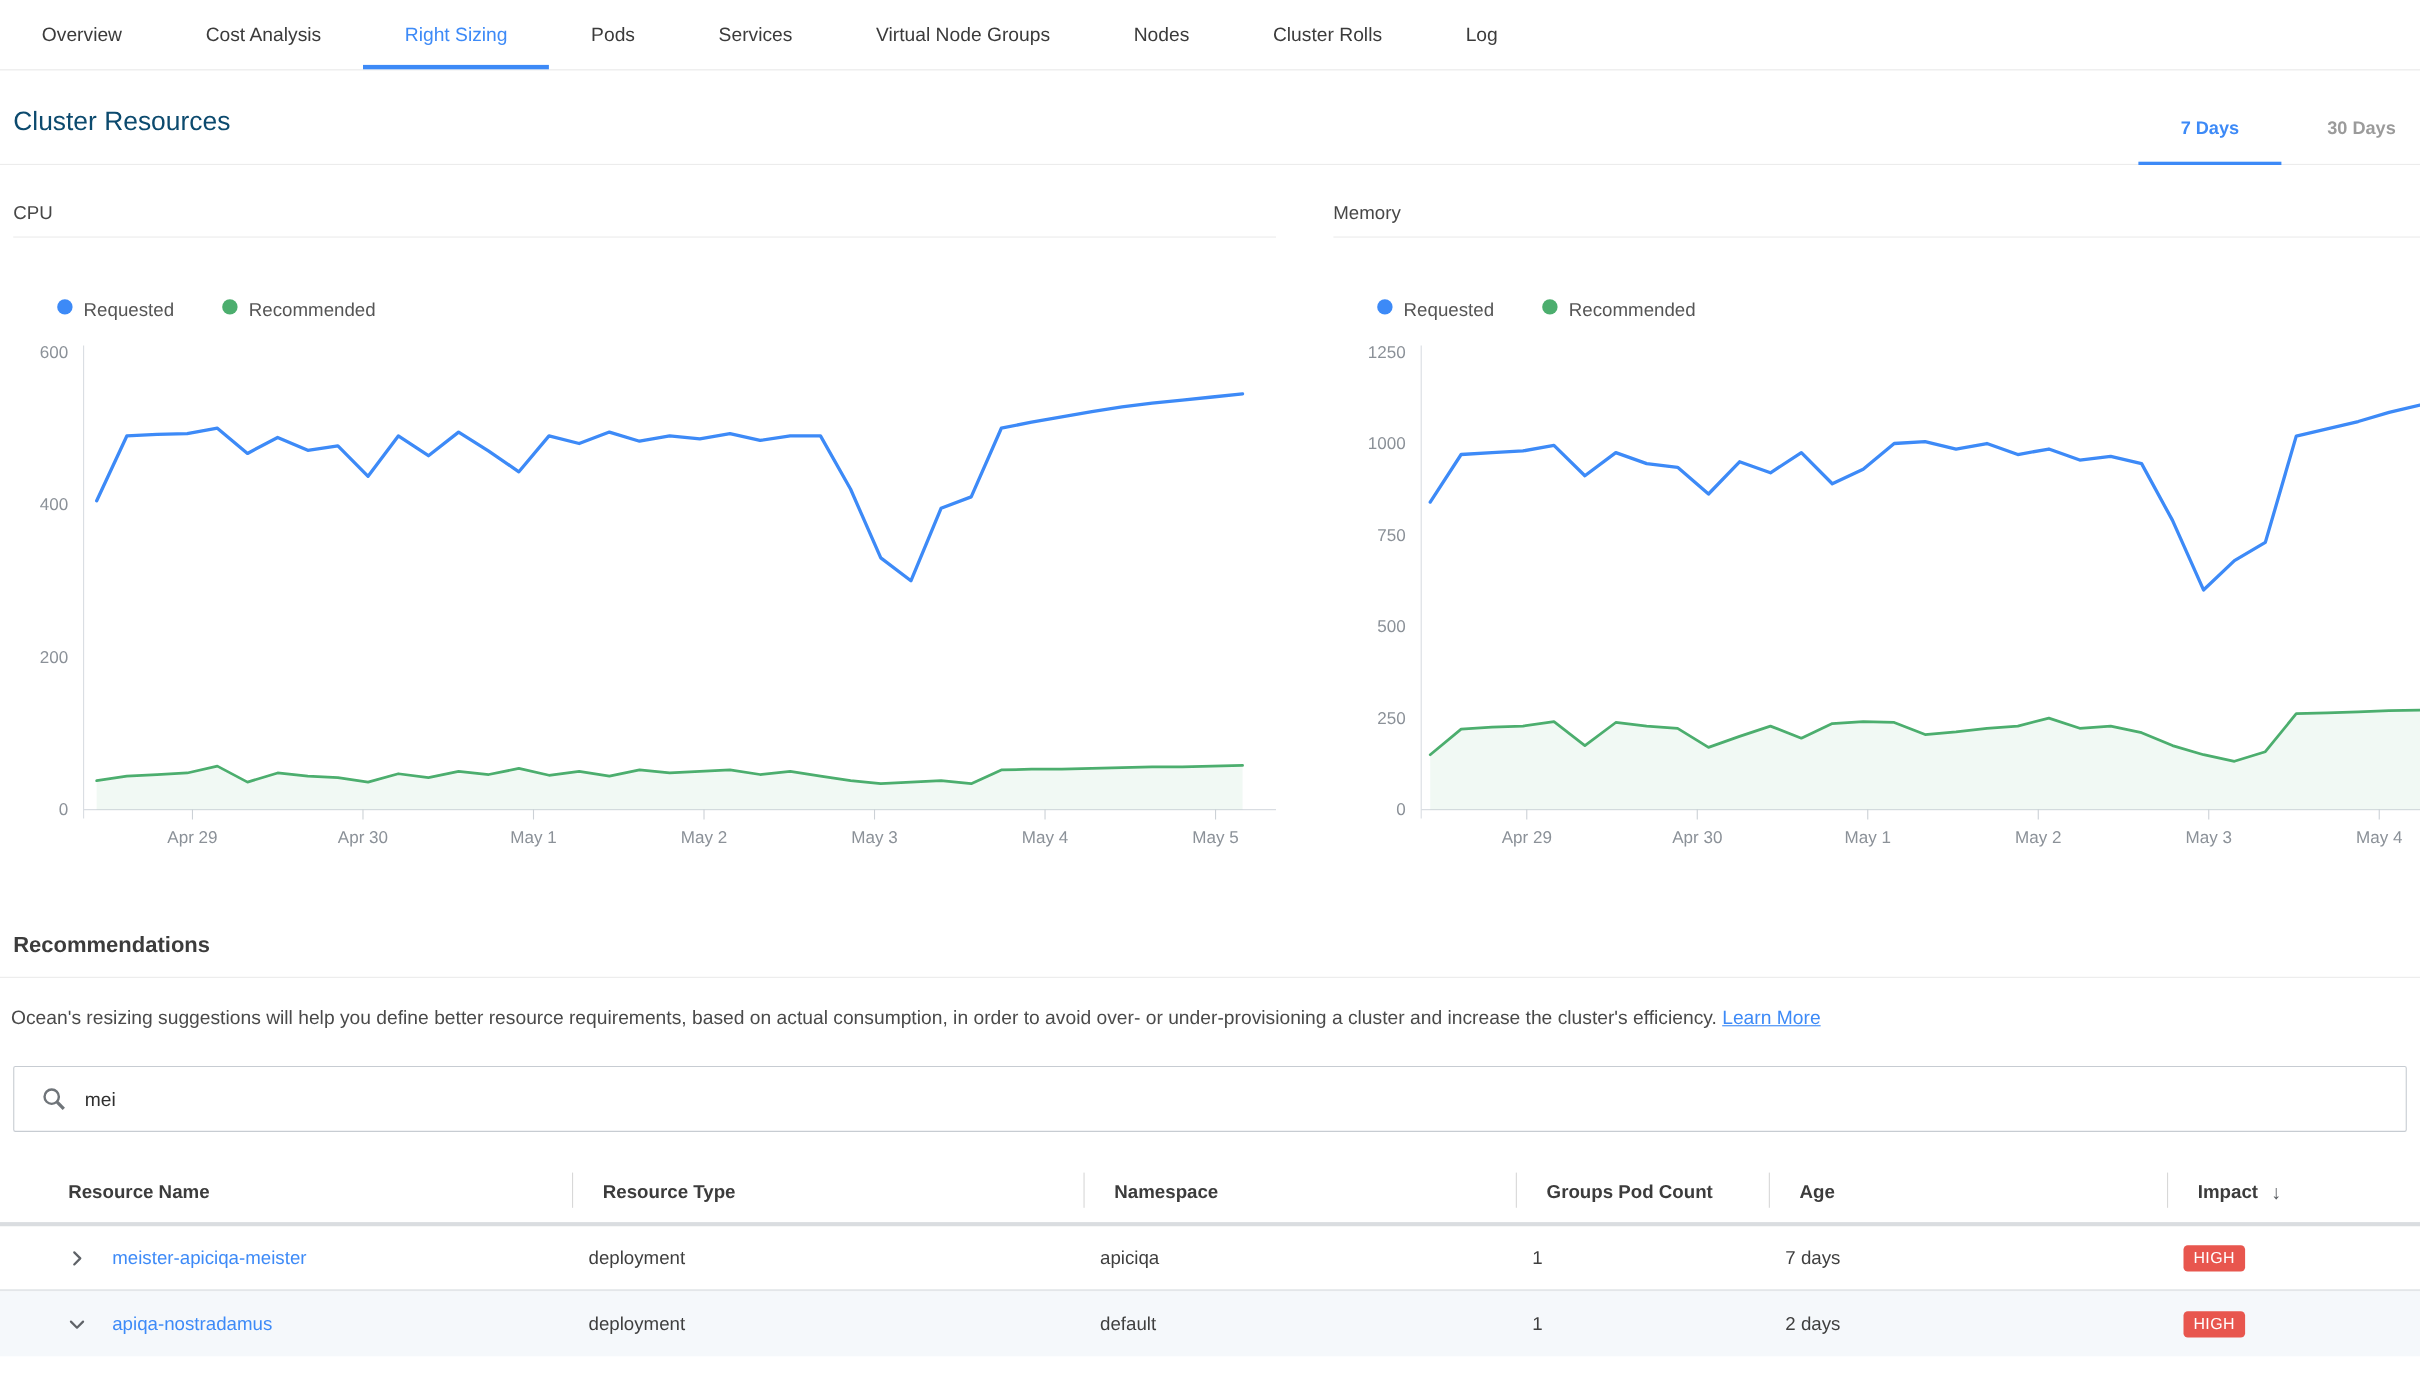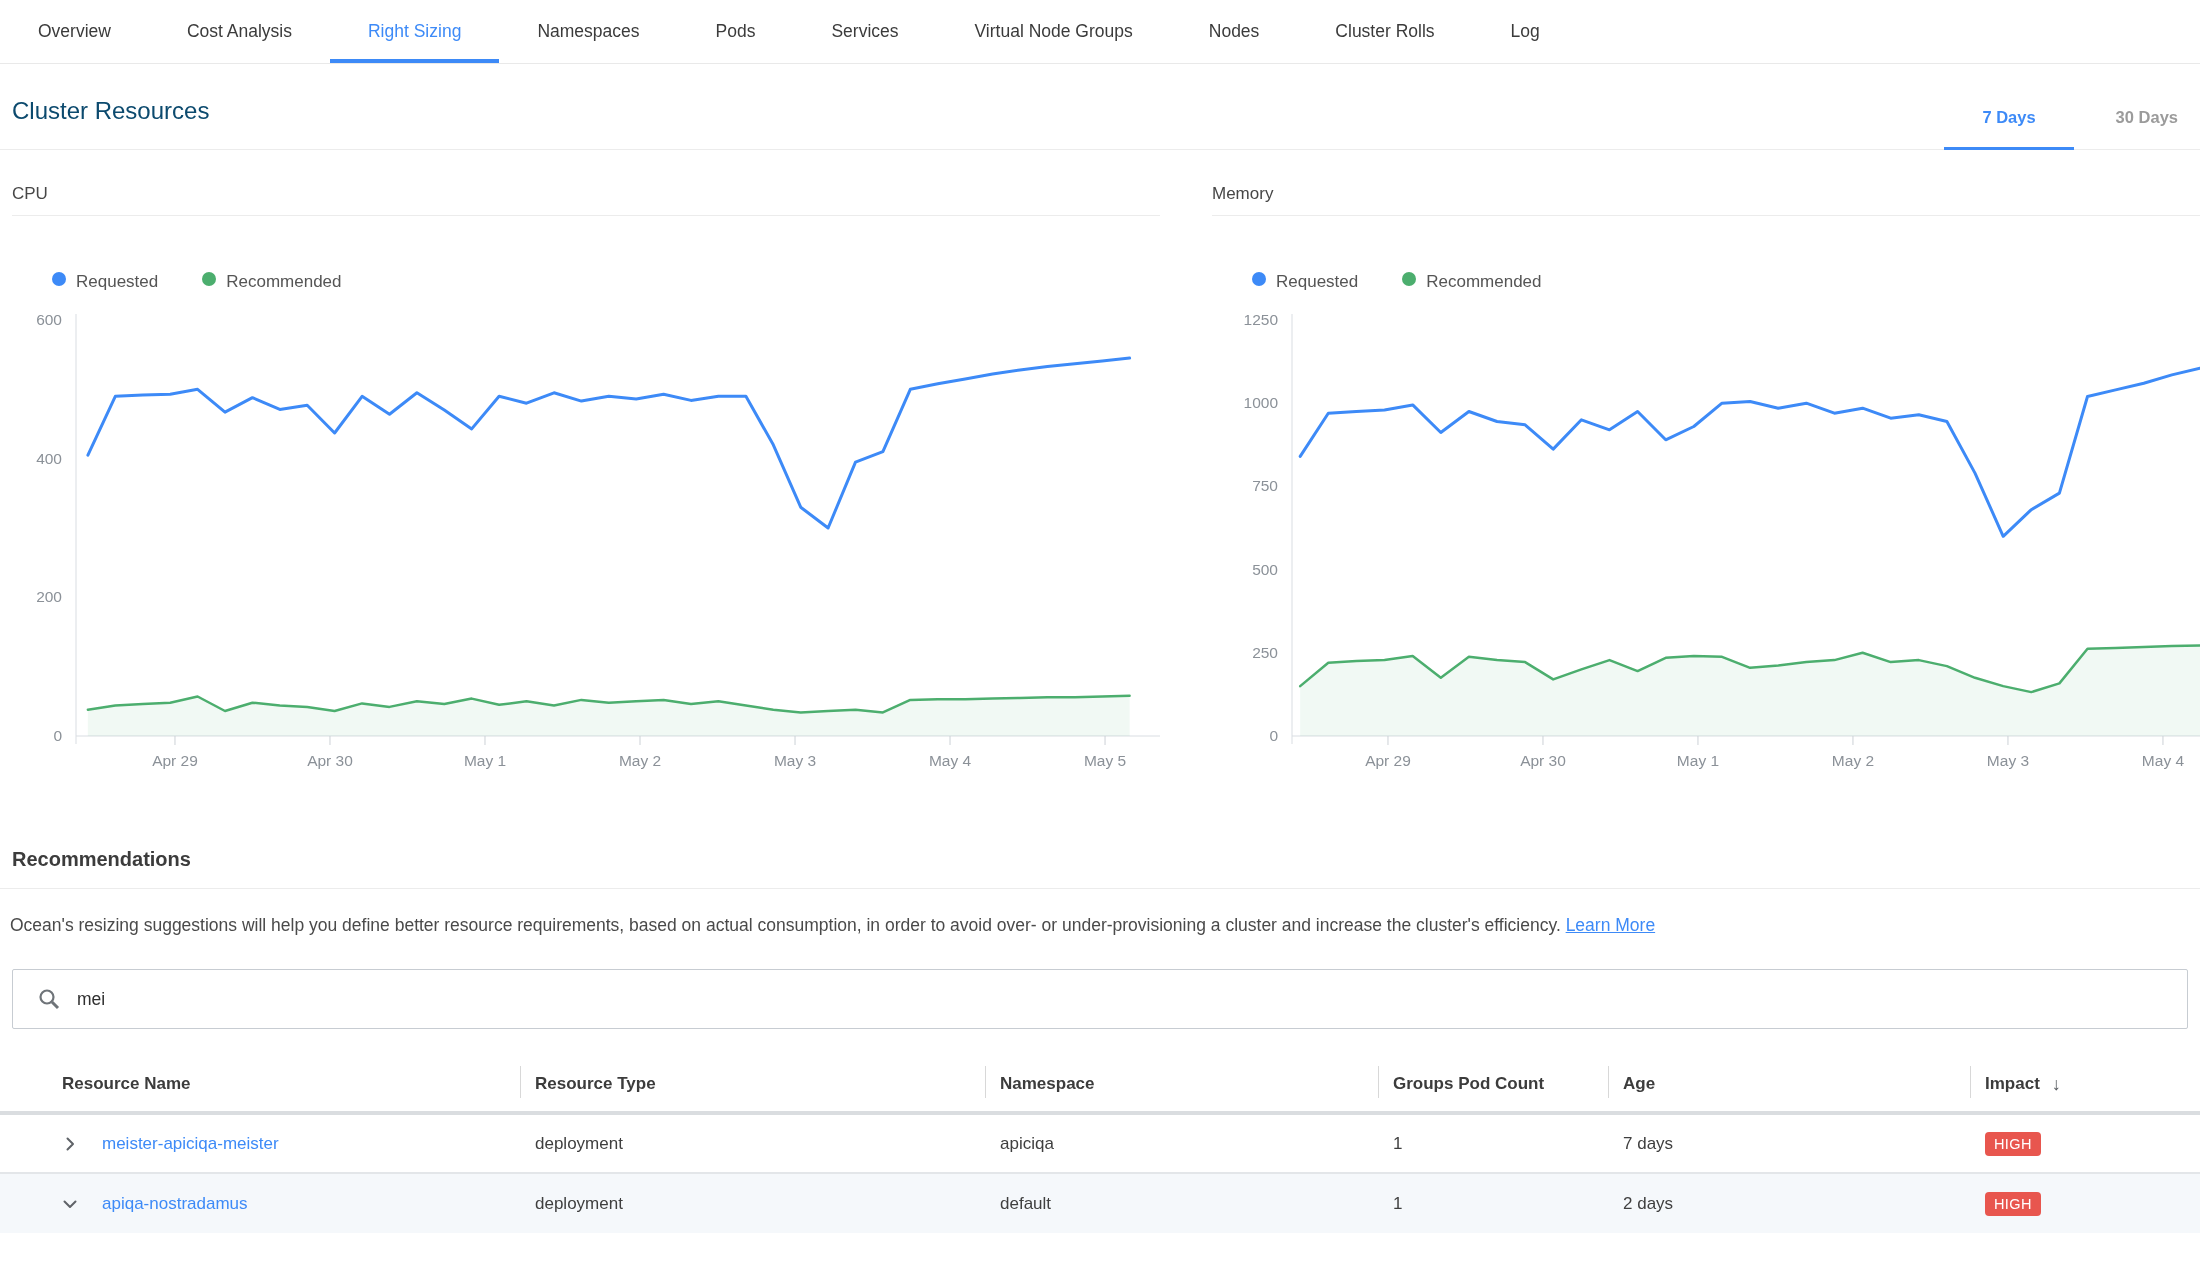--- a/index.html
+++ b/index.html
@@ -49,42 +49,41 @@
     border: 1px solid #c7ccd2; border-radius: 2px; padding-left: 24px; background: #fff; }
   .search-icon { flex: 0 0 auto; width: 24px; height: 24px; color: #6f7479; }
   .search-input { border: none; outline: none; flex: 1; margin-left: 16px; font-size: 17.5px;
     color: #2f2f2f; font-family: "Liberation Sans", sans-serif; background: transparent; }
 
   
   .table { margin-top: 28px; }
   .t-row { display: grid; grid-template-columns: 508px 465px 393px 230px 362px 1fr; align-items: center;
     padding-left: 12px; }
   .t-head { height: 58px; border-bottom: 4px solid #dadde0; }
-  .th { position: relative; font-size: 17px; font-weight: bold; color: #3c3c3c; padding-left: 15px;
+  .th { position: relative; font-size: 17px; font-weight: bold; color: #3c3c3c; padding-left: 28px;
     height: 100%; display: flex; align-items: center; }
   .th:first-child { padding-left: 50px; }
   .th + .th::before { content: ""; position: absolute; left: 0; top: 9px; bottom: 13px; width: 1px; background: #d8d8d8; }
   .sort-arrow { margin-left: 12px; font-size: 18px; color: #55595e; font-weight: normal; }
   .t-body-row { height: 59px; background: #fff; border-bottom: 2px solid #e3e6e9; }
   .t-body-row.expanded { background: #f5f8fb; border-bottom: none; }
   .td { font-size: 17px; color: #3f3f3f; padding-left: 15px; }
   .name-cell { display: flex; align-items: center; padding-left: 50px; text-align: right; }
   .chevron { width: 16px; height: 16px; color: #5f6368; cursor: pointer; flex: 0 0 auto; }
   .res-link { color: #3d8af7; margin-left: 24px; text-decoration: none; cursor: pointer; }
   .impact-badge { display: inline-block; background: #e8564e; color: #fff; font-size: 14.5px; font-weight: normal;
     padding: 4px 9px; border-radius: 4px; letter-spacing: 0.4px; }
 </style>
 </head>
 <body>
 
 <div class="nav">
   <div class="nav-tab">Overview</div>
   <div class="nav-tab">Cost Analysis</div>
   <div class="nav-tab active">Right Sizing</div>
-  <div class="nav-tab">Namespaces</div>
   <div class="nav-tab">Pods</div>
   <div class="nav-tab">Services</div>
   <div class="nav-tab">Virtual Node Groups</div>
   <div class="nav-tab">Nodes</div>
   <div class="nav-tab">Cluster Rolls</div>
   <div class="nav-tab">Log</div>
 </div>
 
 <div class="section-head">
   <div class="section-title">Cluster Resources</div>

